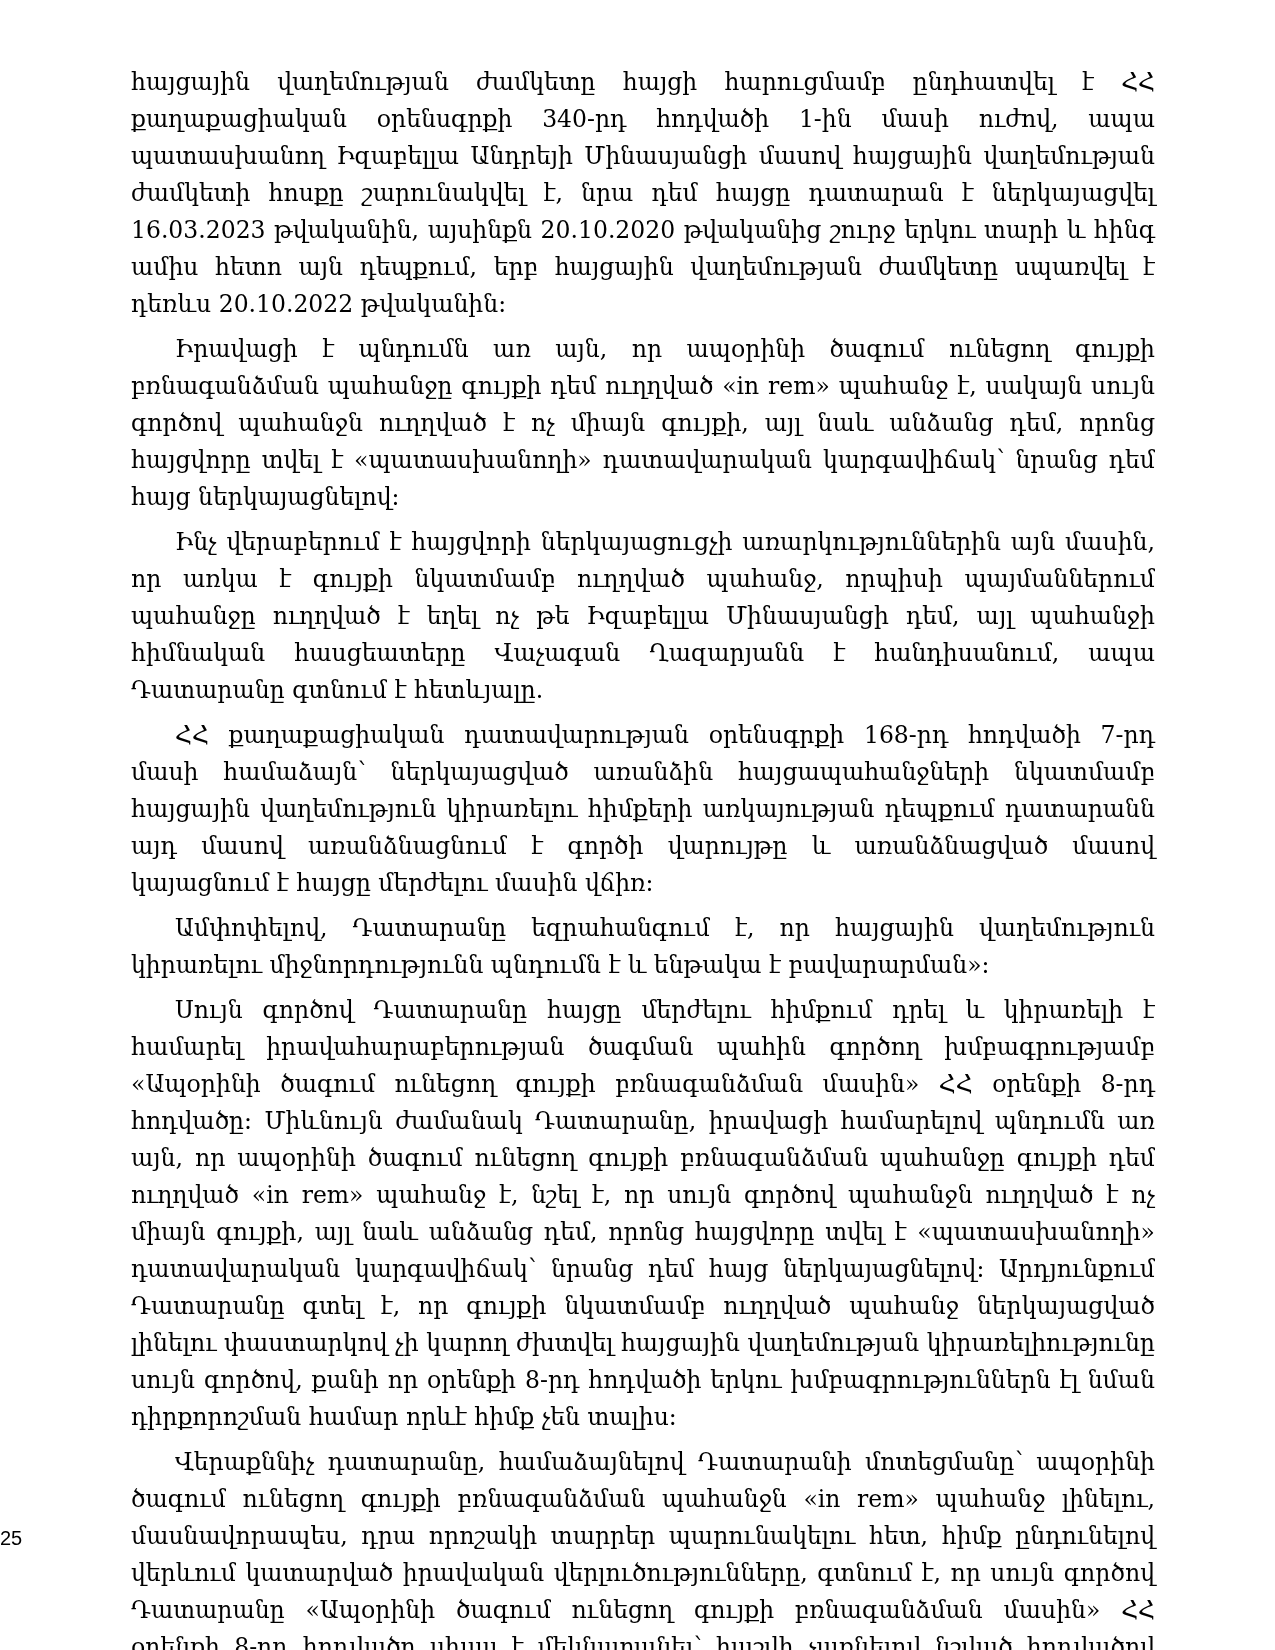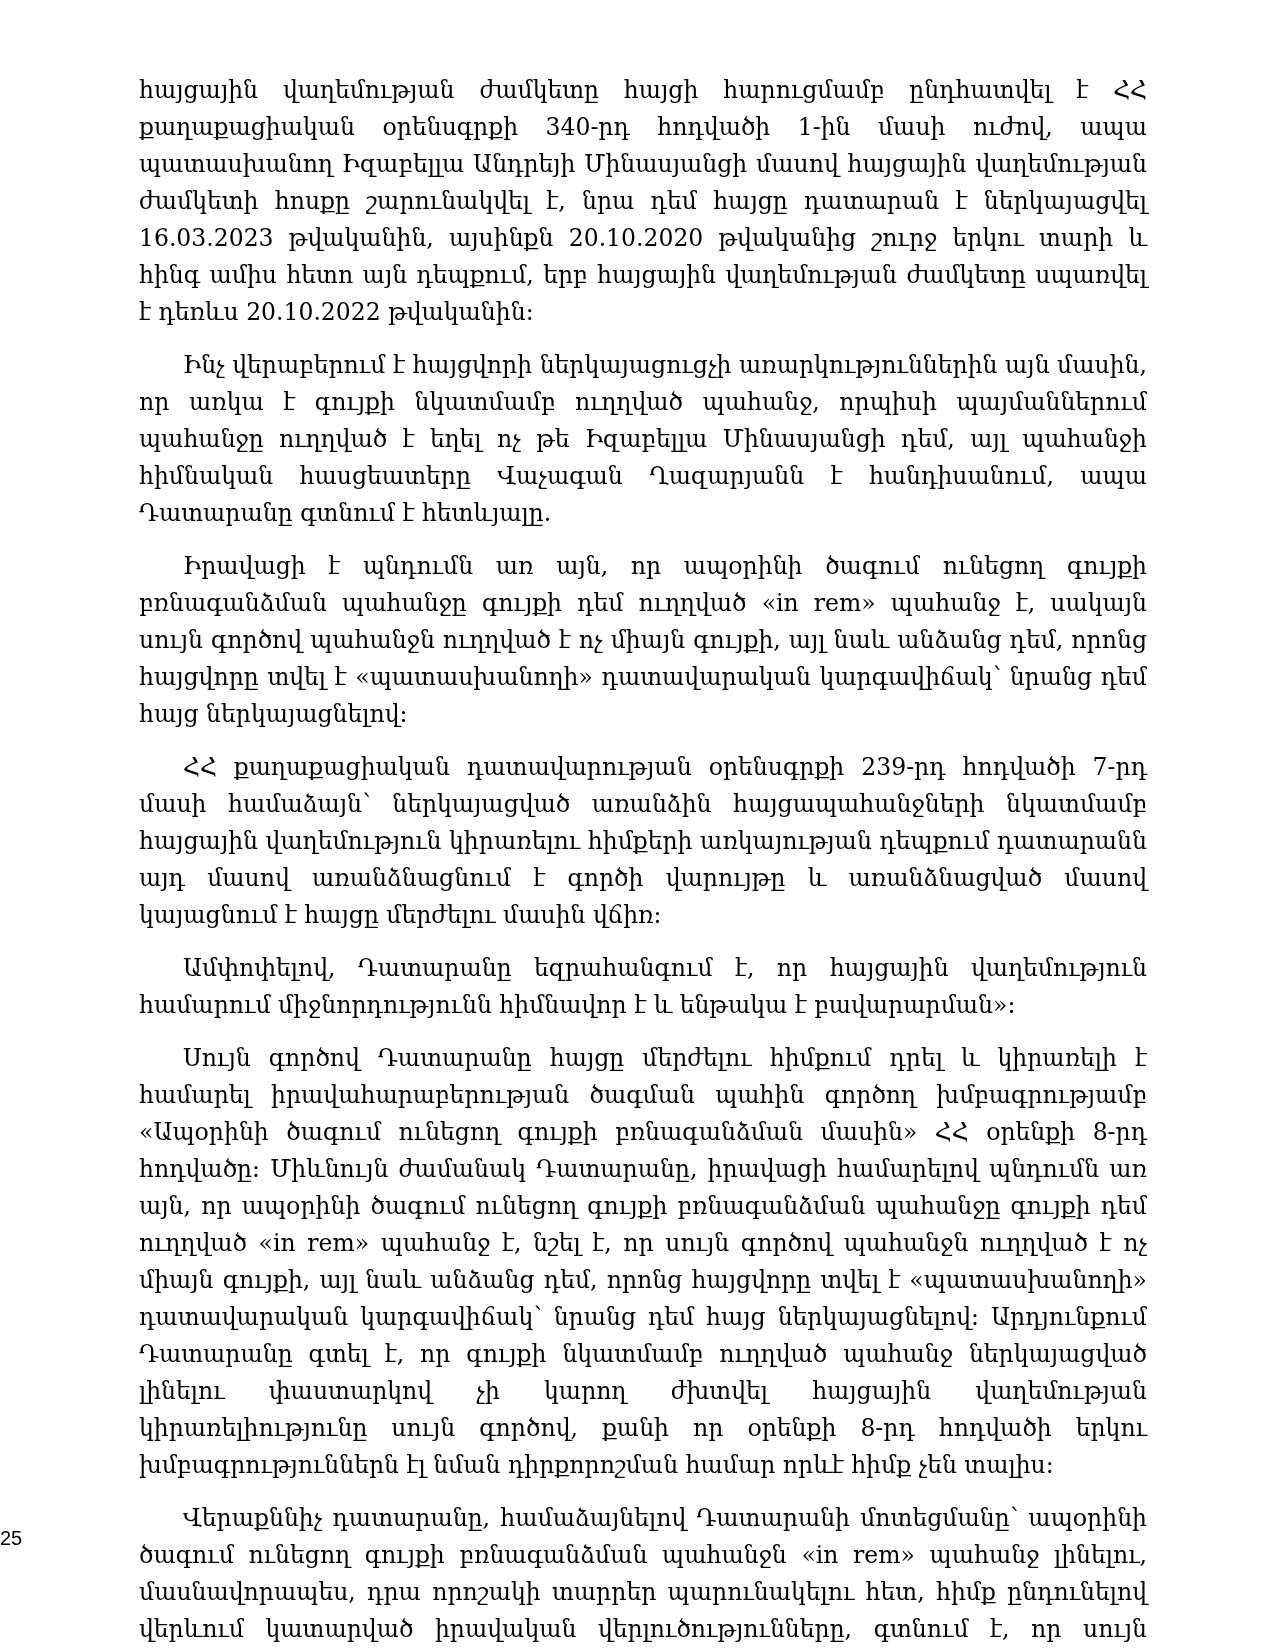--- a/index.html
+++ b/index.html
@@ -20,21 +20,21 @@
     position: absolute;
     left: 123px;
     top: 56px;
     width: 1040px;
     text-align: justify;
     font-size: 23.5px;
     line-height: 37px;
     letter-spacing: 0px;
   }
   .textblock p {
-    margin: 16px;
+    margin: 8px;
     padding: 0;
     text-indent: 44px;
   }
   .textblock p.no-indent {
     text-indent: 0;
   }
   .textblock p.gap-before {
     margin-top: 37px;
   }
   .textblock p.justify-last {
@@ -50,21 +50,21 @@
     font-size: 20px;
     color: #000000;
   }
 </style>
 </head>
 <body>
 
 <div class="page">
   <div class="textblock">
     <p class="no-indent">հայցային վաղեմության ժամկետը հայցի հարուցմամբ ընդհատվել է ՀՀ քաղաքացիական օրենսգրքի 340-րդ հոդվածի 1-ին մասի ուժով, ապա պատասխանող Իզաբելլա Անդրեյի Մինասյանցի մասով հայցային վաղեմության ժամկետի հոսքը շարունակվել է, նրա դեմ հայցը դատարան է ներկայացվել 16.03.2023 թվականին, այսինքն 20.10.2020 թվականից շուրջ երկու տարի և հինգ ամիս հետո այն դեպքում, երբ հայցային վաղեմության ժամկետը սպառվել է դեռևս 20.10.2022 թվականին։</p>
+    <p>Իրավացի է պնդումն առ այն, որ ապօրինի ծագում ունեցող գույքի բռնագանձման պահանջը գույքի դեմ ուղղված «in rem» պահանջ է, սակայն սույն գործով պահանջն ուղղված է ոչ միայն գույքի, այլ նաև անձանց դեմ, որոնց հայցվորը տվել է «պատասխանողի» դատավարական կարգավիճակ՝ նրանց դեմ հայց ներկայացնելով։</p>
     <p>Ինչ վերաբերում է հայցվորի ներկայացուցչի առարկություններին այն մասին, որ առկա է գույքի նկատմամբ ուղղված պահանջ, որպիսի պայմաններում պահանջը ուղղված է եղել ոչ թե Իզաբելլա Մինասյանցի դեմ, այլ պահանջի հիմնական հասցեատերը Վաչագան Ղազարյանն է հանդիսանում, ապա Դատարանը գտնում է հետևյալը.</p>
-    <p>Իրավացի է պնդումն առ այն, որ ապօրինի ծագում ունեցող գույքի բռնագանձման պահանջը գույքի դեմ ուղղված «in rem» պահանջ է, սակայն սույն գործով պահանջն ուղղված է ոչ միայն գույքի, այլ նաև անձանց դեմ, որոնց հայցվորը տվել է «պատասխանողի» դատավարական կարգավիճակ՝ նրանց դեմ հայց ներկայացնելով։</p>
-    <p>ՀՀ քաղաքացիական դատավարության օրենսգրքի 239-րդ հոդվածի 7-րդ մասի համաձայն՝ ներկայացված առանձին հայցապահանջների նկատմամբ հայցային վաղեմություն կիրառելու հիմքերի առկայության դեպքում դատարանն այդ մասով առանձնացնում է գործի վարույթը և առանձնացված մասով կայացնում է հայցը մերժելու մասին վճիռ։</p>
-    <p>Ամփոփելով, Դատարանը եզրահանգում է, որ հայցային վաղեմություն համարում միջնորդությունն հիմնավոր է և ենթակա է բավարարման»։</p>
+    <p>ՀՀ քաղաքացիական դատավարության օրենսգրքի 168-րդ հոդվածի 7-րդ մասի համաձայն՝ ներկայացված առանձին հայցապահանջների նկատմամբ հայցային վաղեմություն կիրառելու հիմքերի առկայության դեպքում դատարանն այդ մասով առանձնացնում է գործի վարույթը և առանձնացված մասով կայացնում է հայցը մերժելու մասին վճիռ։</p>
+    <p>Ամփոփելով, Դատարանը եզրահանգում է, որ հայցային վաղեմություն կիրառելու միջնորդությունն պնդումն է և ենթակա է բավարարման»։</p>
     <p>Սույն գործով Դատարանը հայցը մերժելու հիմքում դրել և կիրառելի է համարել իրավահարաբերության ծագման պահին գործող խմբագրությամբ «Ապօրինի ծագում ունեցող գույքի բռնագանձման մասին» ՀՀ օրենքի 8-րդ հոդվածը։ Միևնույն ժամանակ Դատարանը, իրավացի համարելով պնդումն առ այն, որ ապօրինի ծագում ունեցող գույքի բռնագանձման պահանջը գույքի դեմ ուղղված «in rem» պահանջ է, նշել է, որ սույն գործով պահանջն ուղղված է ոչ միայն գույքի, այլ նաև անձանց դեմ, որոնց հայցվորը տվել է «պատասխանողի» դատավարական կարգավիճակ՝ նրանց դեմ հայց ներկայացնելով։ Արդյունքում Դատարանը գտել է, որ գույքի նկատմամբ ուղղված պահանջ ներկայացված լինելու փաստարկով չի կարող ժխտվել հայցային վաղեմության կիրառելիությունը սույն գործով, քանի որ օրենքի 8-րդ հոդվածի երկու խմբագրություններն էլ նման դիրքորոշման համար որևէ հիմք չեն տալիս։</p>
     <p class="justify-last">Վերաքննիչ դատարանը, համաձայնելով Դատարանի մոտեցմանը՝ ապօրինի ծագում ունեցող գույքի բռնագանձման պահանջն «in rem» պահանջ լինելու, մասնավորապես, դրա որոշակի տարրեր պարունակելու հետ, հիմք ընդունելով վերևում կատարված իրավական վերլուծությունները, գտնում է, որ սույն գործով Դատարանը «Ապօրինի ծագում ունեցող գույքի բռնագանձման մասին» ՀՀ օրենքի 8-րդ հոդվածը սխալ է մեկնաբանել՝ հաշվի չառնելով նշված հոդվածով հայցային վաղեմություն սահմանելու օրենսդրական նպատակները և նշված հոդվածի հայցային վաղեմության բովանդակային տարբերությունները։ Ամեն դեպքում</p>
   </div>
   <div class="page-number">25</div>
 </div>
 
 </body></html>

